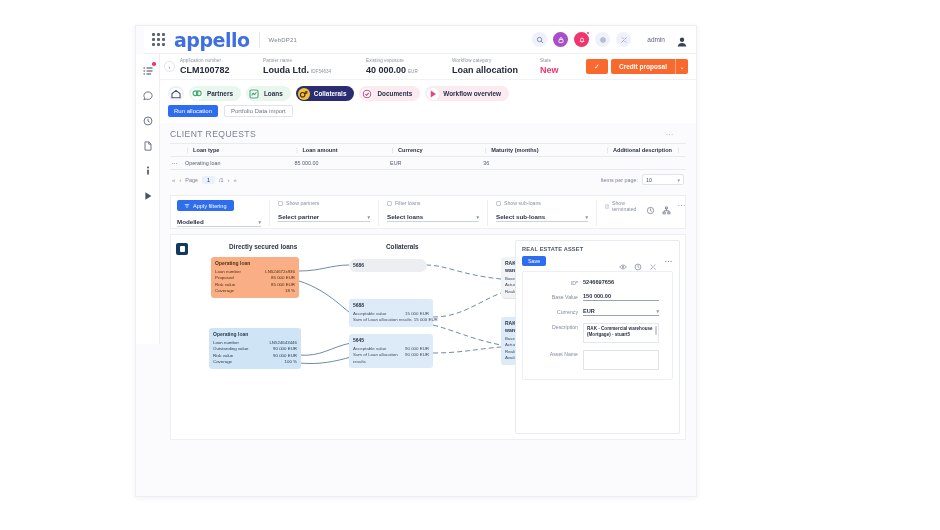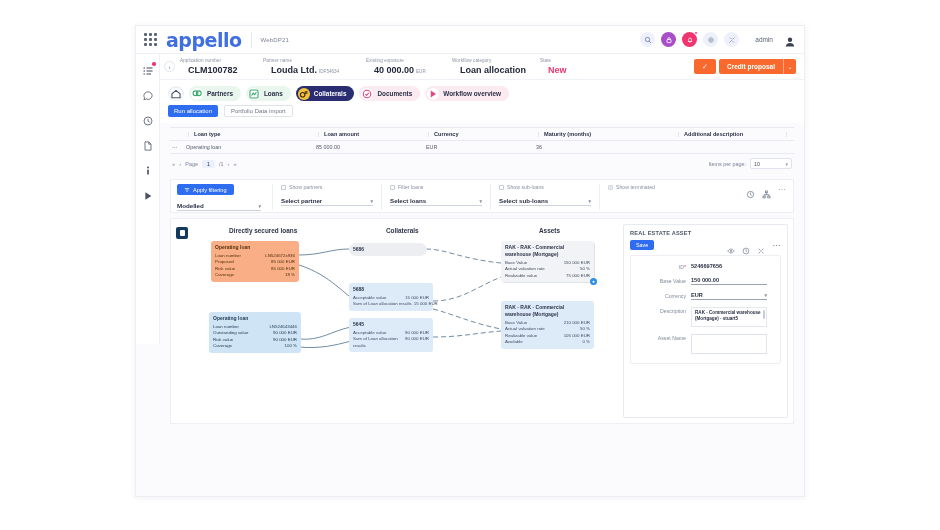--- a/index.html
+++ b/index.html
@@ -7,24 +7,25 @@
   body {
     width:940px; height:530px;
     background:#ffffff;
     font-family:"Liberation Sans", sans-serif;
     overflow:hidden;
   }
   .screen { position:relative; width:940px; height:530px; background:#fff; }
 
   
   .app-window{
-    position:absolute; left:135px; top:25px; width:670px; height:472px;
+    position:absolute; left:135px; top:25px; width:562px; height:472px;
     background:#fbfbfd; border:1px solid #eceef3;
     box-shadow:0 1px 6px rgba(30,40,80,.07);
     overflow:hidden;
+    padding-left:8px;
   }
 
   
   .topbar{
     height:28px; background:#fff; display:flex; align-items:center;
     border-bottom:1px solid #eef0f5; padding:0 8px; position:relative;
   }
   .grid-dots{ width:13px; height:13px; display:grid;
     grid-template-columns:repeat(3,1fr); grid-template-rows:repeat(3,1fr); gap:1.4px; }
   .grid-dots i{ background:#5b6475; border-radius:1px; display:block; }
@@ -74,21 +75,21 @@
     padding:0 8px 0 4px; border-bottom:1px solid #f0f2f7; position:relative;
   }
   .chev-btn{
     width:11px; height:11px; border-radius:50%; border:1px solid #e2e5ee;
     background:#fff; display:flex; align-items:center; justify-content:center;
     font-size:6px; color:#6a7487; flex:none;
   }
   .fieldset{ display:flex; align-items:flex-start; gap:0; margin-left:5px; }
   .fld{ display:flex; flex-direction:column; justify-content:center; }
   .fld .lab{ font-size:4.6px; color:#8b92a3; line-height:8px; letter-spacing:.1px;}
-  .fld .val{ font-size:9px; font-weight:700; color:#23293a; line-height:11px; white-space:nowrap;margin-left:8px;}
+  .fld .val{ font-size:9px; font-weight:700; color:#23293a; line-height:11px; white-space:nowrap;}
   .fld .val small{ font-size:4.6px; font-weight:400; color:#8b92a3; margin-left:2px;}
   .fld .val.state{ color:#f0356e; }
   .head-actions{ margin-left:auto; display:flex; align-items:center; }
   .btn-orange{
     background:#f9692d; color:#fff; border:none; height:15px;
     display:flex; align-items:center; justify-content:center;
     font-size:6.5px; border-radius:2px;
   }
   .btn-check{ width:22px; margin-right:3px; border-radius:2px; font-size:7px;}
   .btn-prop{ padding:0 8px; border-radius:2px 0 0 2px; font-weight:600;}
@@ -432,20 +433,24 @@
           <span>Workflow overview</span>
         </div>
       </div>
 
       <div class="subrow">
         <button class="btn-blue">Run allocation</button>
         <button class="btn-ghost">Portfolio Data import</button>
       </div>
 
       <div class="cr-wrap">
+        <div style="position:relative">
+          <div class="cr-title">CLIENT REQUESTS</div>
+          <div class="dots-right" style="top:1px">…</div>
+        </div>
 
         <table class="cr">
           <thead>
             <tr>
               <th style="width:14px"></th>
               <th style="width:130px"><span class="grip">⋮</span><span>Loan type</span></th>
               <th style="width:110px"><span class="grip">⋮</span><span>Loan amount</span></th>
               <th style="width:110px"><span class="grip">⋮</span><span>Currency</span></th>
               <th style="width:140px"><span class="grip">⋮</span><span>Maturity (months)</span></th>
               <th><span class="grip">⋮</span><span>Additional description</span></th>

